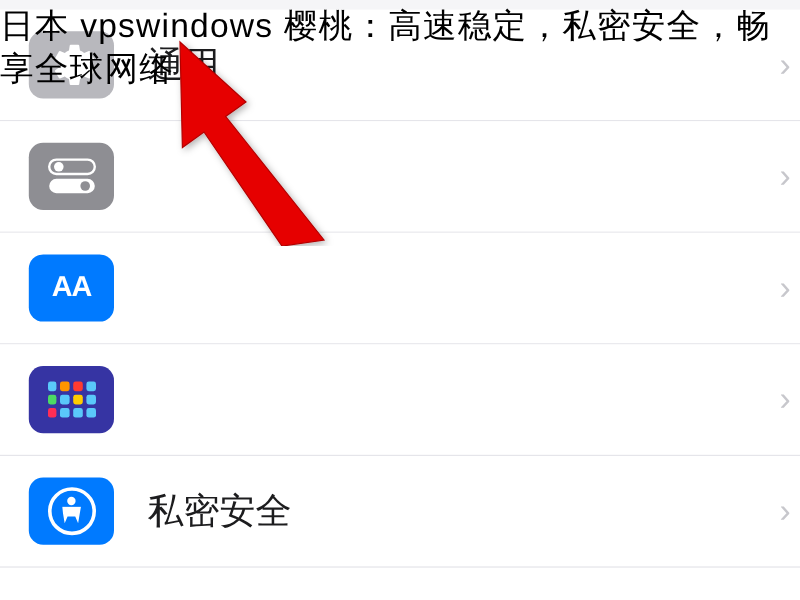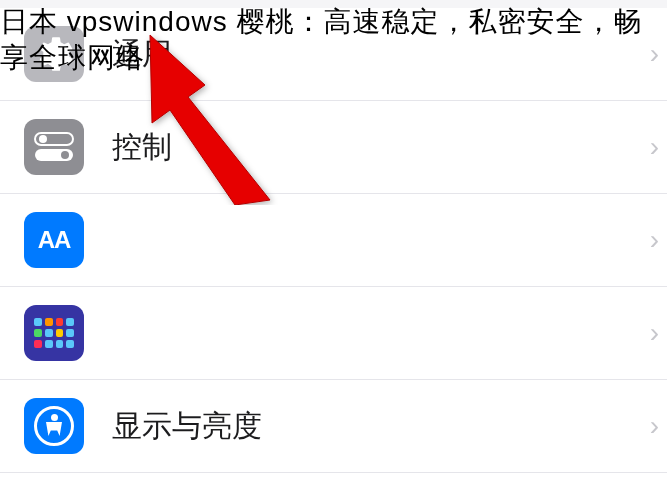--- a/index.html
+++ b/index.html
@@ -35,21 +35,21 @@
       padding: 18px 16px 18px 24px;
       background: #fff;
       border-bottom: 1px solid #e5e5ea;
       cursor: pointer;
       position: relative;
     }
     .settings-item:first-child {
       border-top: none;
     }
     .icon-box {
-      width: 60px;
+      width: 71px;
       height: 56px;
       border-radius: 12px;
       display: flex;
       align-items: center;
       justify-content: center;
       margin-right: 28px;
       flex-shrink: 0;
     }
     .icon-general {
       background: #b8b8bd;
@@ -169,21 +169,20 @@
 
   <div class="settings-item">
     <div class="icon-box icon-control">
       <svg class="toggle-container" viewBox="0 0 42 32">
         <rect x="2" y="2" width="38" height="12" rx="6" fill="none" stroke="#fff" stroke-width="2"></rect>
         <circle cx="10" cy="8" r="4" fill="#fff"></circle>
         <rect x="2" y="18" width="38" height="12" rx="6" fill="#fff"></rect>
         <circle cx="32" cy="24" r="4" fill="#8e8e93"></circle>
       </svg>
     </div>
-    <span class="item-label">控制</span>
     <span class="chevron">›</span>
   </div>
 
   <div class="settings-item">
     <div class="icon-box icon-display">
       <span class="aa-text">AA</span>
     </div>
     <span class="chevron">›</span>
   </div>
 
@@ -209,21 +208,21 @@
 
   <div class="settings-item">
     <div class="icon-box icon-accessibility">
       <div class="accessibility-circle">
         <div class="person-icon">
           <div class="person-head"></div>
           <div class="person-body"></div>
         </div>
       </div>
     </div>
-    <span class="item-label">显示与亮度</span>
+    <span class="item-label">私密安全</span>
     <span class="chevron">›</span>
   </div>
 
 </div>
 
 <svg class="arrow-pointer" width="160" height="180" viewBox="0 0 160 180">
   <defs>
     <filter id="shadow" x="-20%" y="-20%" width="140%" height="140%">
       <feDropShadow dx="2" dy="2" stdDeviation="3" flood-opacity="0.3"></feDropShadow>
     </filter>

